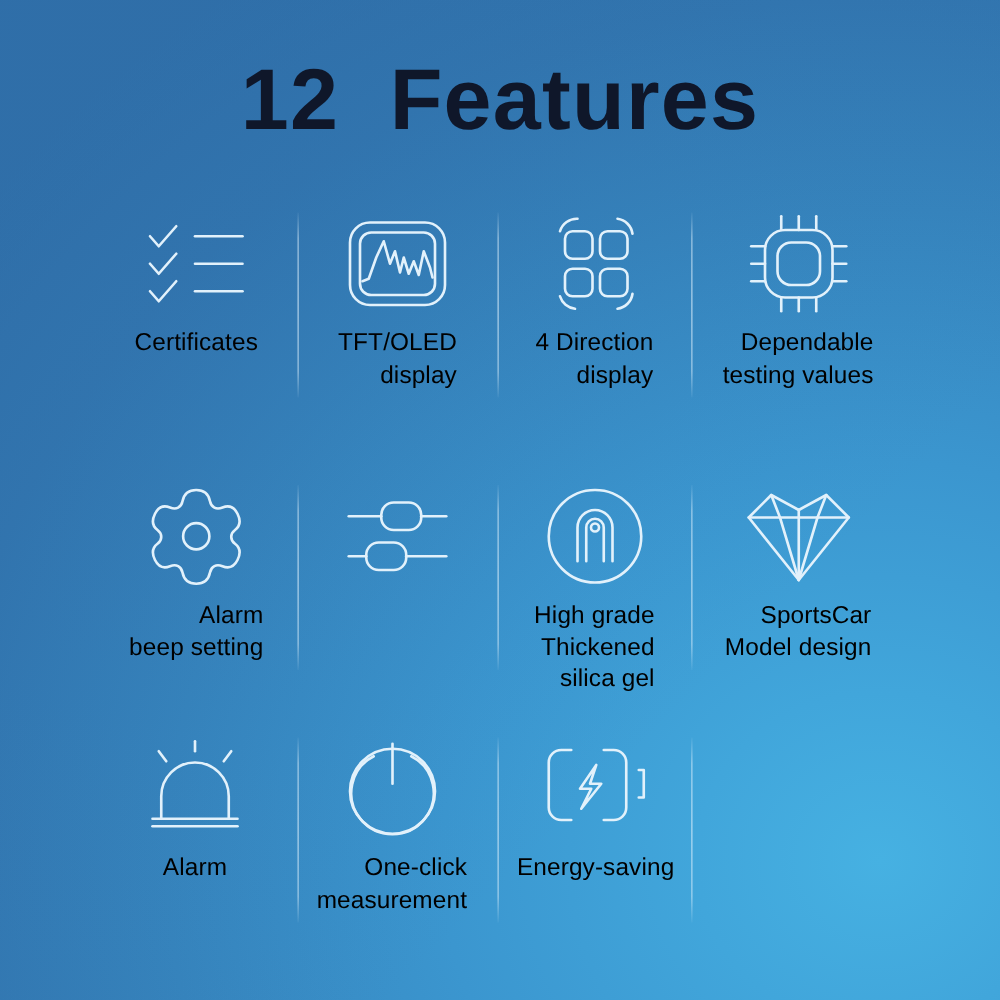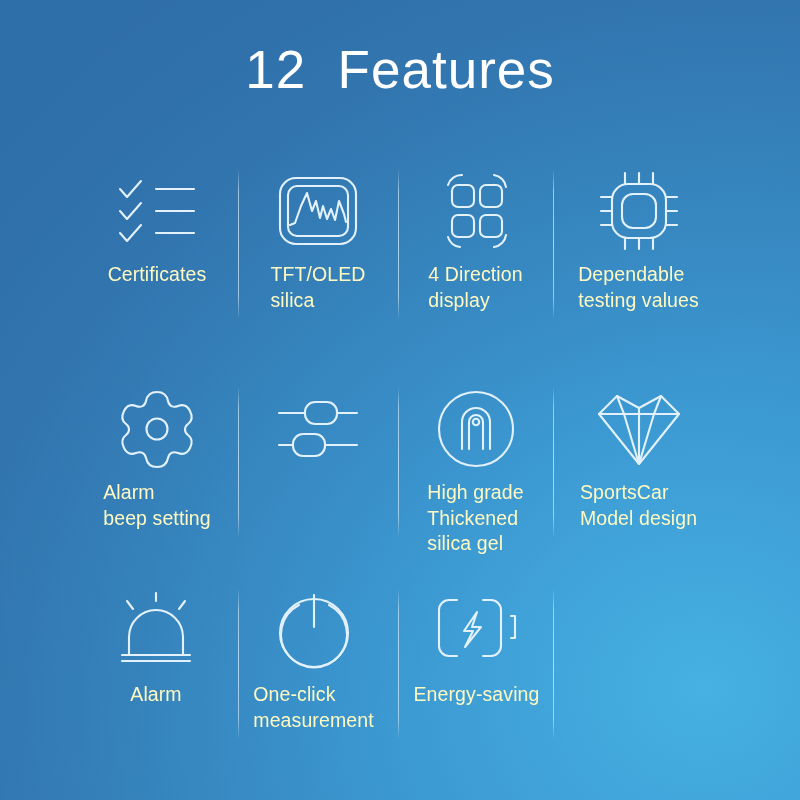--- a/index.html
+++ b/index.html
@@ -21,23 +21,23 @@
     background:linear-gradient(135deg, rgba(46,108,166,0.40) 0%, rgba(46,108,166,0.10) 40%, rgba(70,180,228,0.00) 70%);
   }
   #page { position:relative; width:800px; height:800px; }
 
   
   .title-wrap {
     position:absolute; top:40px; left:0; width:800px;
     text-align:center;
   }
   .title {
-    color:#ffffff;
-    font-size:53px;
-    font-weight:400;
+    color:#0f172a;
+    font-size:69px;
+    font-weight:700;
     letter-spacing:1px;
     line-height:1.15;
     white-space:pre;
   }
 
   
   .grid {
     position:absolute;
     top:168px; left:76px;
     width:648px; height:600px;
@@ -81,22 +81,22 @@
     align-items:center;
     justify-content:center;
   }
   .icon-box svg { display:block; overflow:visible; }
   .ic { fill:none; stroke:#e2f1fb; stroke-width:2.1;
         stroke-linecap:round; stroke-linejoin:round; }
   .ic-f { fill:#dceefa; stroke:none; }
 
   .label {
     margin-top:8px;
-    text-align:left;
-    color:#fef9c3;
+    text-align:right;
+    color:#000000;
     font-size:19.5px;
     font-weight:400;
     line-height:1.32;
     white-space:pre-line;
     letter-spacing:0.1px;
   }
 </style>
 </head>
 <body>
 
@@ -135,21 +135,21 @@
         <div class="icon-box">
           <svg width="84" height="76" viewBox="0 0 84 76">
             <g class="ic">
               <rect x="4" y="5" width="76" height="66" rx="16" ry="16"></rect>
               <rect x="12" y="13" width="60" height="50" rx="9" ry="9"></rect>
               <polyline points="14,52 19,50 25,33 31,20 36,38 40,28 44,45 47,33 51,46 55,36 59,47 63,28 68,41 70,49"></polyline>
             </g>
           </svg>
         </div>
         <div class="label">TFT/OLED
-silica</div>
+display</div>
       </div>
 
       <div class="cell c3">
         <div class="icon-box">
           <svg width="84" height="76" viewBox="0 0 84 76">
             <g class="ic">
               <rect x="18" y="12" width="22" height="22" rx="6" ry="6"></rect>
               <rect x="46" y="12" width="22" height="22" rx="6" ry="6"></rect>
               <rect x="18" y="42" width="22" height="22" rx="6" ry="6"></rect>
               <rect x="46" y="42" width="22" height="22" rx="6" ry="6"></rect>

